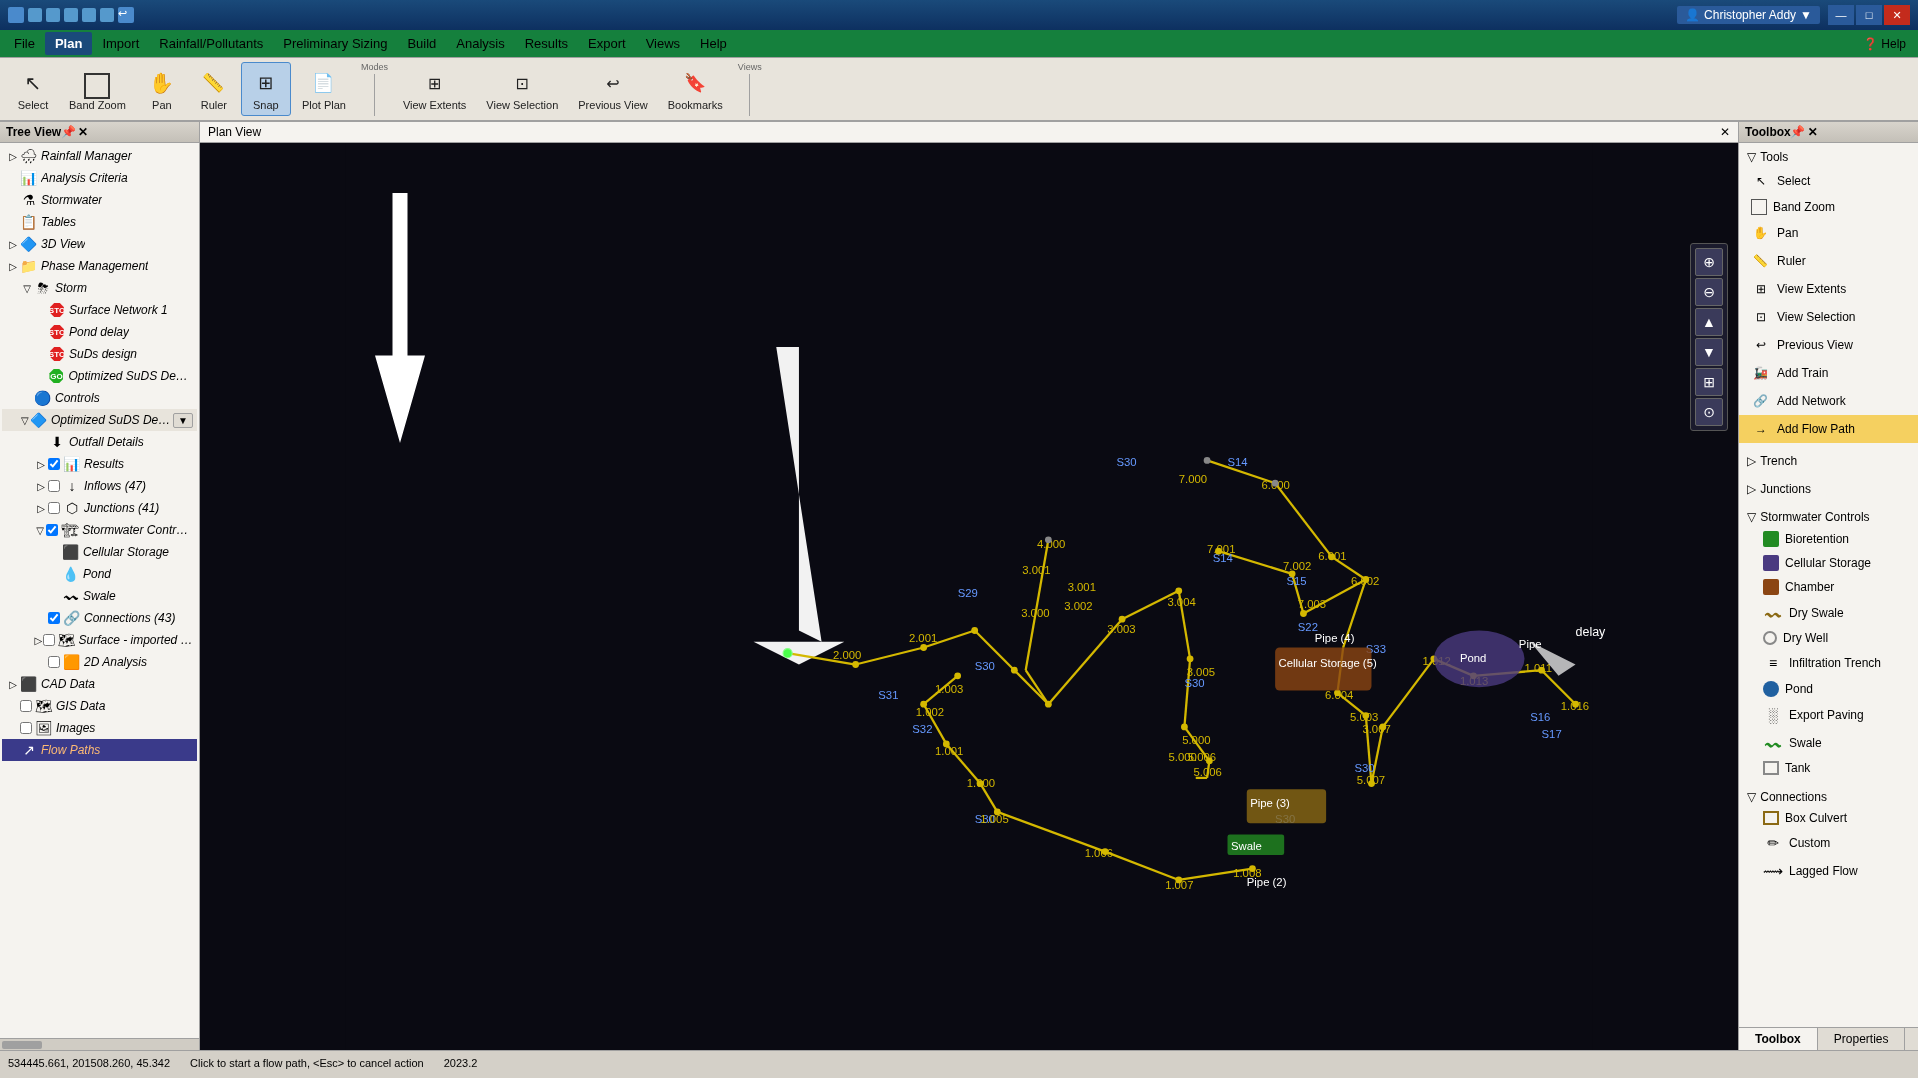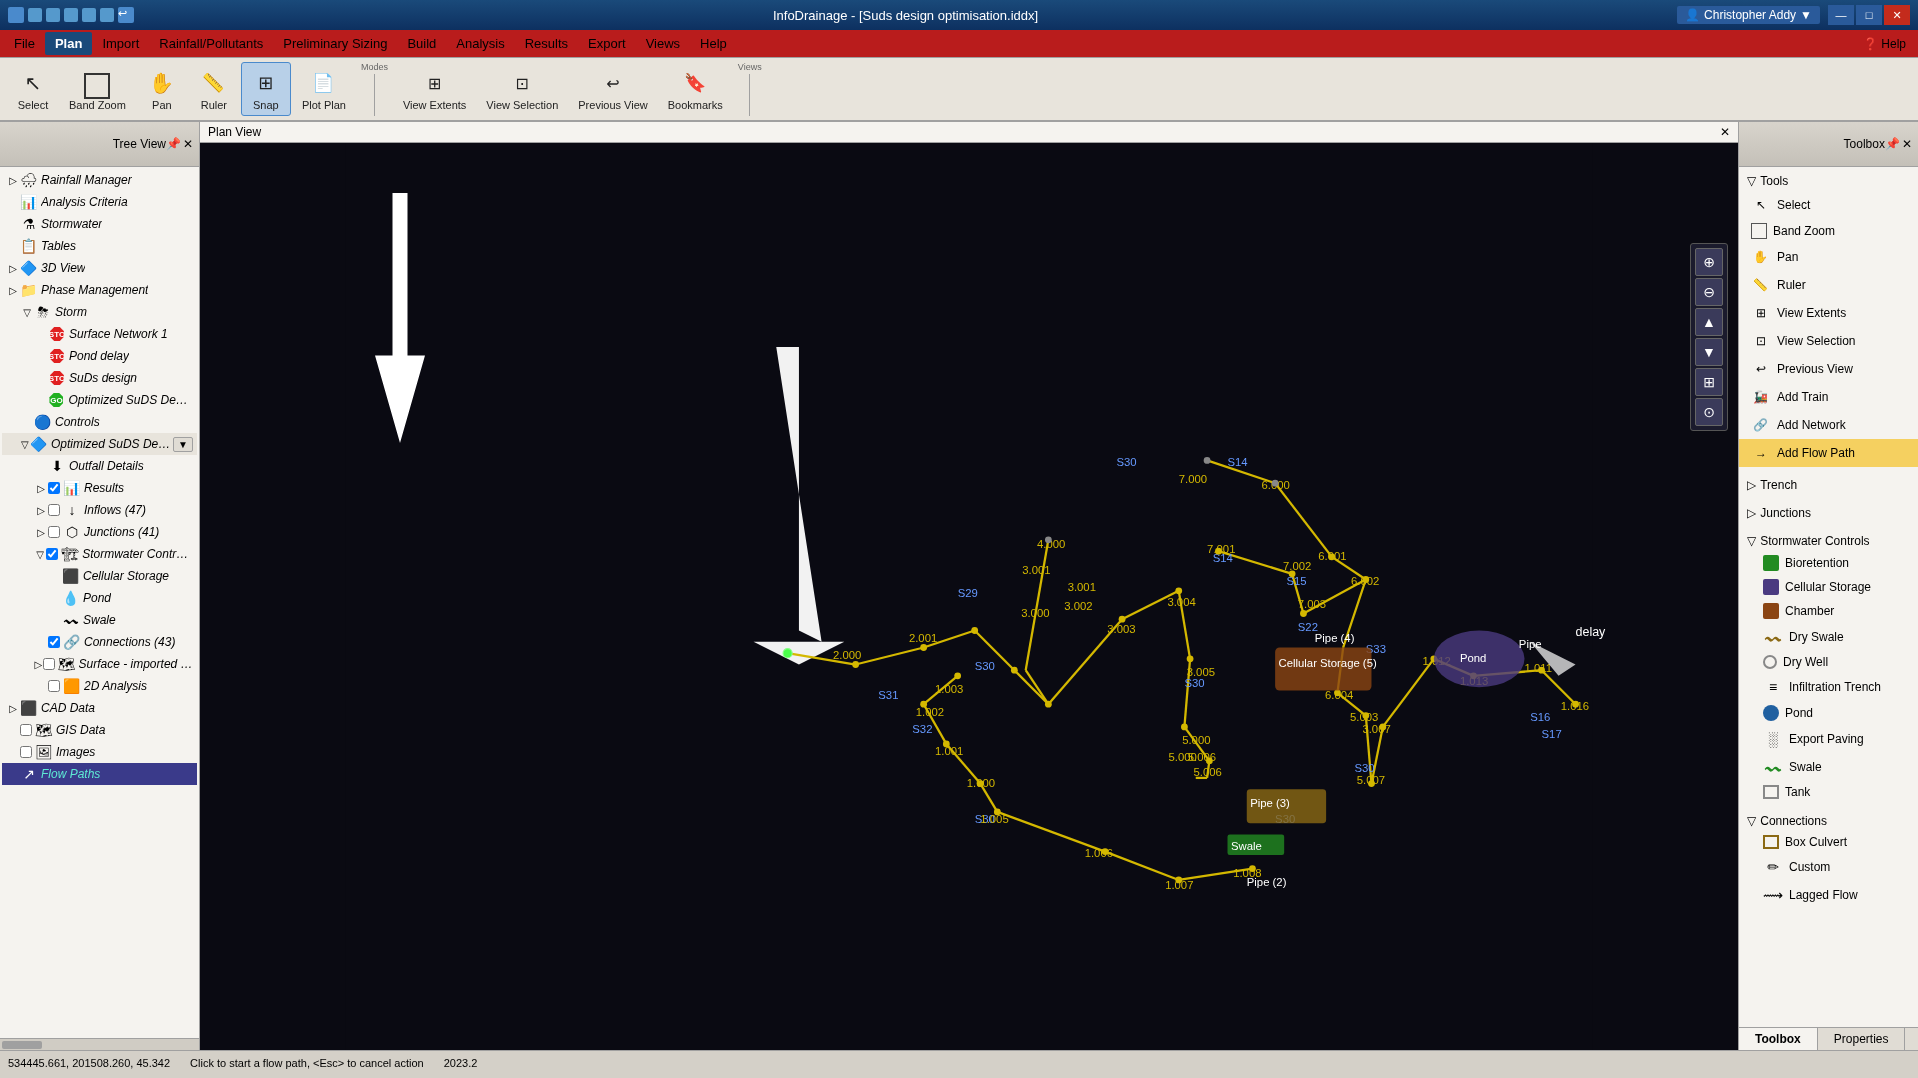--- a/index.html
+++ b/index.html
@@ -8,36 +8,36 @@
     
     #titlebar { background: linear-gradient(to bottom, #1a4a7a, #0d3060); height: 30px; display: flex; align-items: center; justify-content: space-between; padding: 0 8px; color: white; font-size: 13px; }
     #titlebar .title { flex: 1; text-align: center; }
     #titlebar .win-controls { display: flex; gap: 2px; }
     #titlebar .win-btn { width: 26px; height: 20px; background: #2a5a9a; border: none; color: white; cursor: pointer; font-size: 11px; display: flex; align-items: center; justify-content: center; }
     #titlebar .win-btn.close { background: #c42b1c; }
     #titlebar .title-icons { display: flex; gap: 4px; align-items: center; }
     #titlebar .title-icons span { width: 16px; height: 16px; background: #4a8acc; border-radius: 2px; display: inline-block; }
 
     
-    #menubar { background: #b91c1c; height: 28px; display: flex; align-items: center; border-bottom: 1px solid #a0a0a0; padding: 0 4px; }
+    #menubar { background: #15803d; height: 28px; display: flex; align-items: center; border-bottom: 1px solid #a0a0a0; padding: 0 4px; }
     .menu-item { padding: 4px 10px; cursor: pointer; font-size: 13px; border-radius: 2px; }
     .menu-item.active { background: #1a4a7a; color: white; font-weight: bold; }
 
     
     #ribbon { background: #e8e4dc; border-bottom: 2px solid #a0a0a0; padding: 4px 8px; display: flex; align-items: flex-end; gap: 2px; }
     .ribbon-btn { display: flex; flex-direction: column; align-items: center; padding: 4px 8px; cursor: pointer; border: 1px solid transparent; border-radius: 3px; min-width: 50px; font-size: 11px; color: #222; }
     .ribbon-btn.active { background: #b8d0e8; border-color: #4a8acc; }
     .ribbon-btn .icon { width: 32px; height: 32px; display: flex; align-items: center; justify-content: center; font-size: 20px; }
 
     
     #main { display: flex; height: calc(1078px - 30px - 28px - 68px - 24px); }
 
     
     #tree-panel { width: 200px; background: #f5f3ef; border-right: 1px solid #a0a0a0; display: flex; flex-direction: column; }
-    .panel-header { background: linear-gradient(to bottom, #d8d4cc, #c4c0b8); padding: 15px 6px; font-size: 12px; font-weight: normal; display: flex; align-items: center; justify-content: flex-end; border-bottom: 1px solid #a0a0a0; }
+    .panel-header { background: linear-gradient(to bottom, #d8d4cc, #c4c0b8); padding: 3px 6px; font-size: 12px; font-weight: bold; display: flex; align-items: center; justify-content: flex-start; border-bottom: 1px solid #a0a0a0; }
     .panel-header-btns { display: flex; gap: 2px; }
     #tree-content { flex: 1; overflow-y: auto; padding: 2px; font-size: 12px; }
     .tree-item { display: flex; align-items: center; padding: 2px 4px; cursor: pointer; white-space: nowrap; }
     .tree-item .expander { width: 14px; text-align: center; font-size: 10px; cursor: pointer; }
     .tree-item .icon { width: 18px; height: 18px; margin-right: 3px; display: inline-flex; align-items: center; justify-content: center; flex-shrink: 0; }
     .tree-item .label { overflow: hidden; text-overflow: ellipsis; font-style: italic; }
     .tree-checkbox { margin-right: 3px; width: 12px; height: 12px; }
 
     
     #plan-panel { flex: 1; display: flex; flex-direction: column; background: #000; position: relative; }
@@ -83,21 +83,20 @@
 <div id="titlebar">
   <div class="title-icons">
     <span></span>
     <span style="width:14px;height:14px;background:#5599cc"></span>
     <span style="width:14px;height:14px;background:#5599cc"></span>
     <span style="width:14px;height:14px;background:#5599cc"></span>
     <span style="width:14px;height:14px;background:#5599cc"></span>
     <span style="width:14px;height:14px;background:#5599cc"></span>
     <span style="font-size:11px;color:white">↩</span>
   </div>
-  <div class="title">InfoDrainage - [Suds design optimisation.iddx]</div>
   <div style="display:flex;align-items:center;gap:8px">
     <div style="background:#2a5a9a;padding:2px 8px;border-radius:2px;display:flex;align-items:center;gap:4px;font-size:12px">
       <span>👤</span>
       <span>Christopher Addy</span>
       <span>▼</span>
     </div>
     <div class="win-controls">
       <button class="win-btn">—</button>
       <button class="win-btn">□</button>
       <button class="win-btn close">✕</button>
@@ -363,21 +362,21 @@
       <div class="tree-item">
         <span class="expander" style="width:14px"></span>
         <input type="checkbox" class="tree-checkbox" style="">
         <span class="icon" style="font-size:14px">🖼</span>
         <span class="label">Images</span>
       </div>
 
       <div class="tree-item" style="background:#3a3a8a;color:white">
         <span class="expander" style="width:14px"></span>
         <span class="icon" style="font-size:14px;color:white">↗</span>
-        <span class="label" style="color:#5eead4">Flow Paths</span>
+        <span class="label" style="color:#fdba74">Flow Paths</span>
       </div>
 
     </div>
     <div id="tree-scrollbar">
       <div style="width:40px;height:8px;background:#a0a0a0;border-radius:2px"></div>
     </div>
   </div>
 
   <div id="plan-panel">
     <div id="plan-header">

